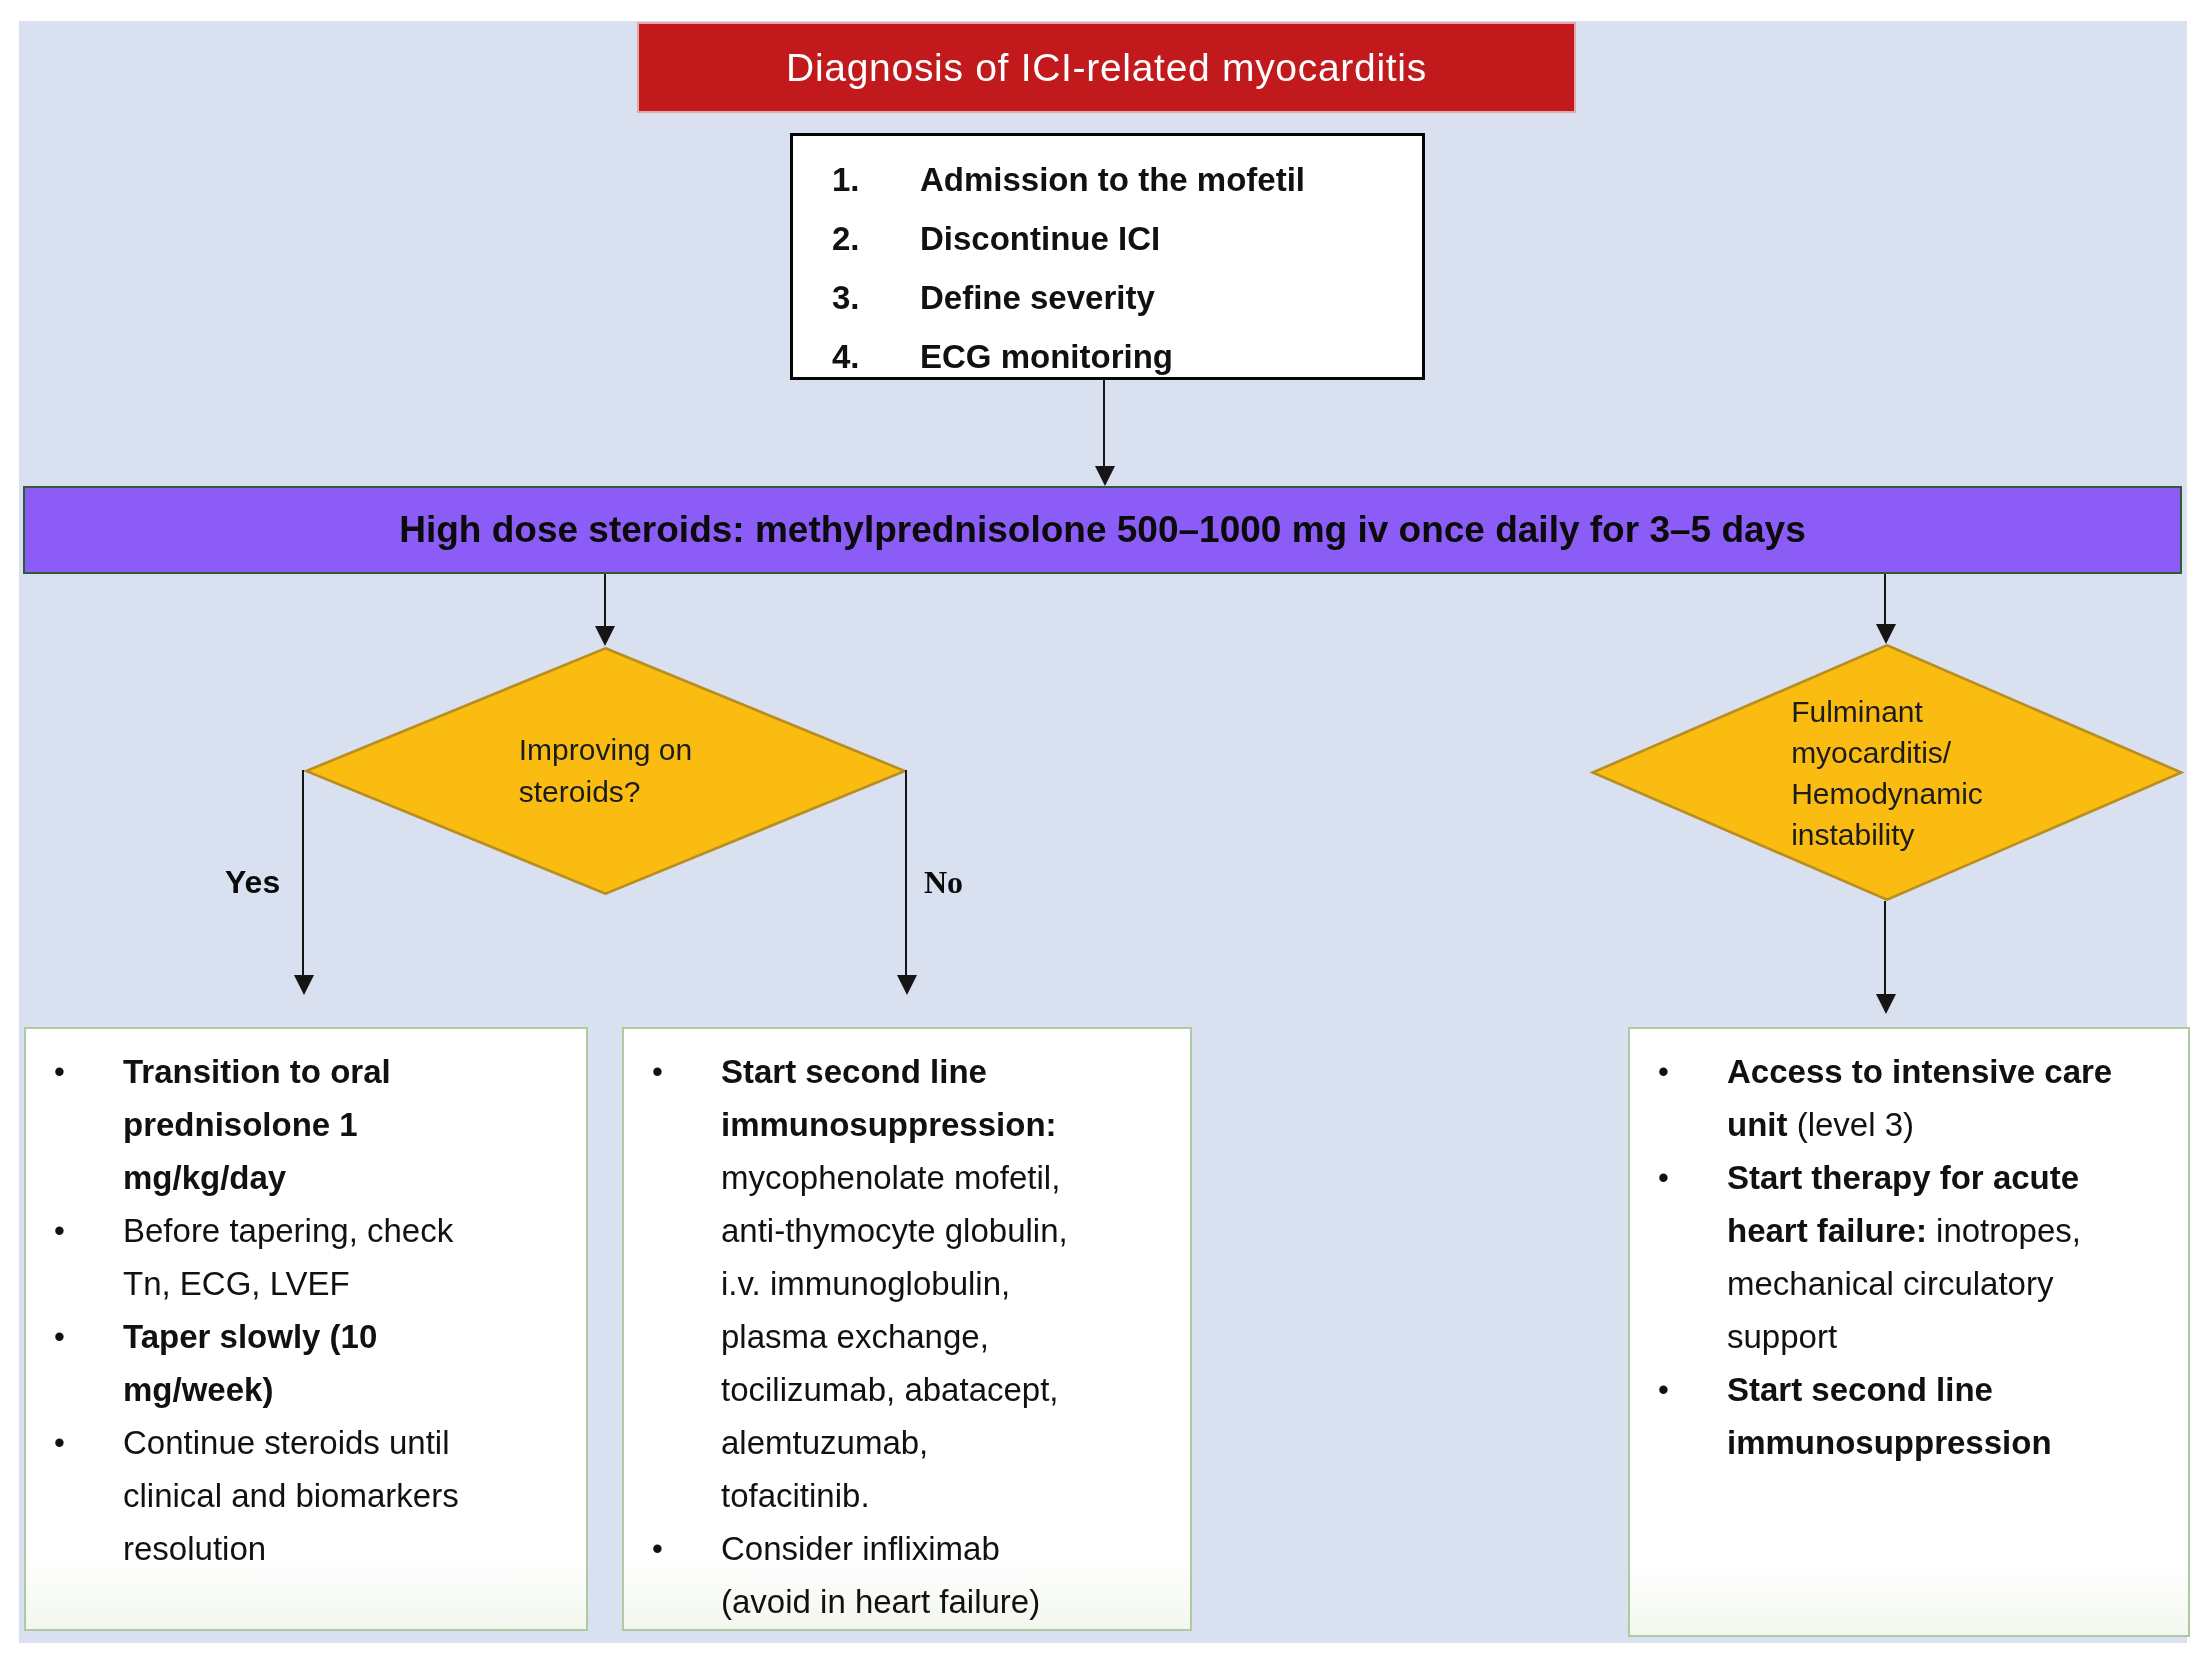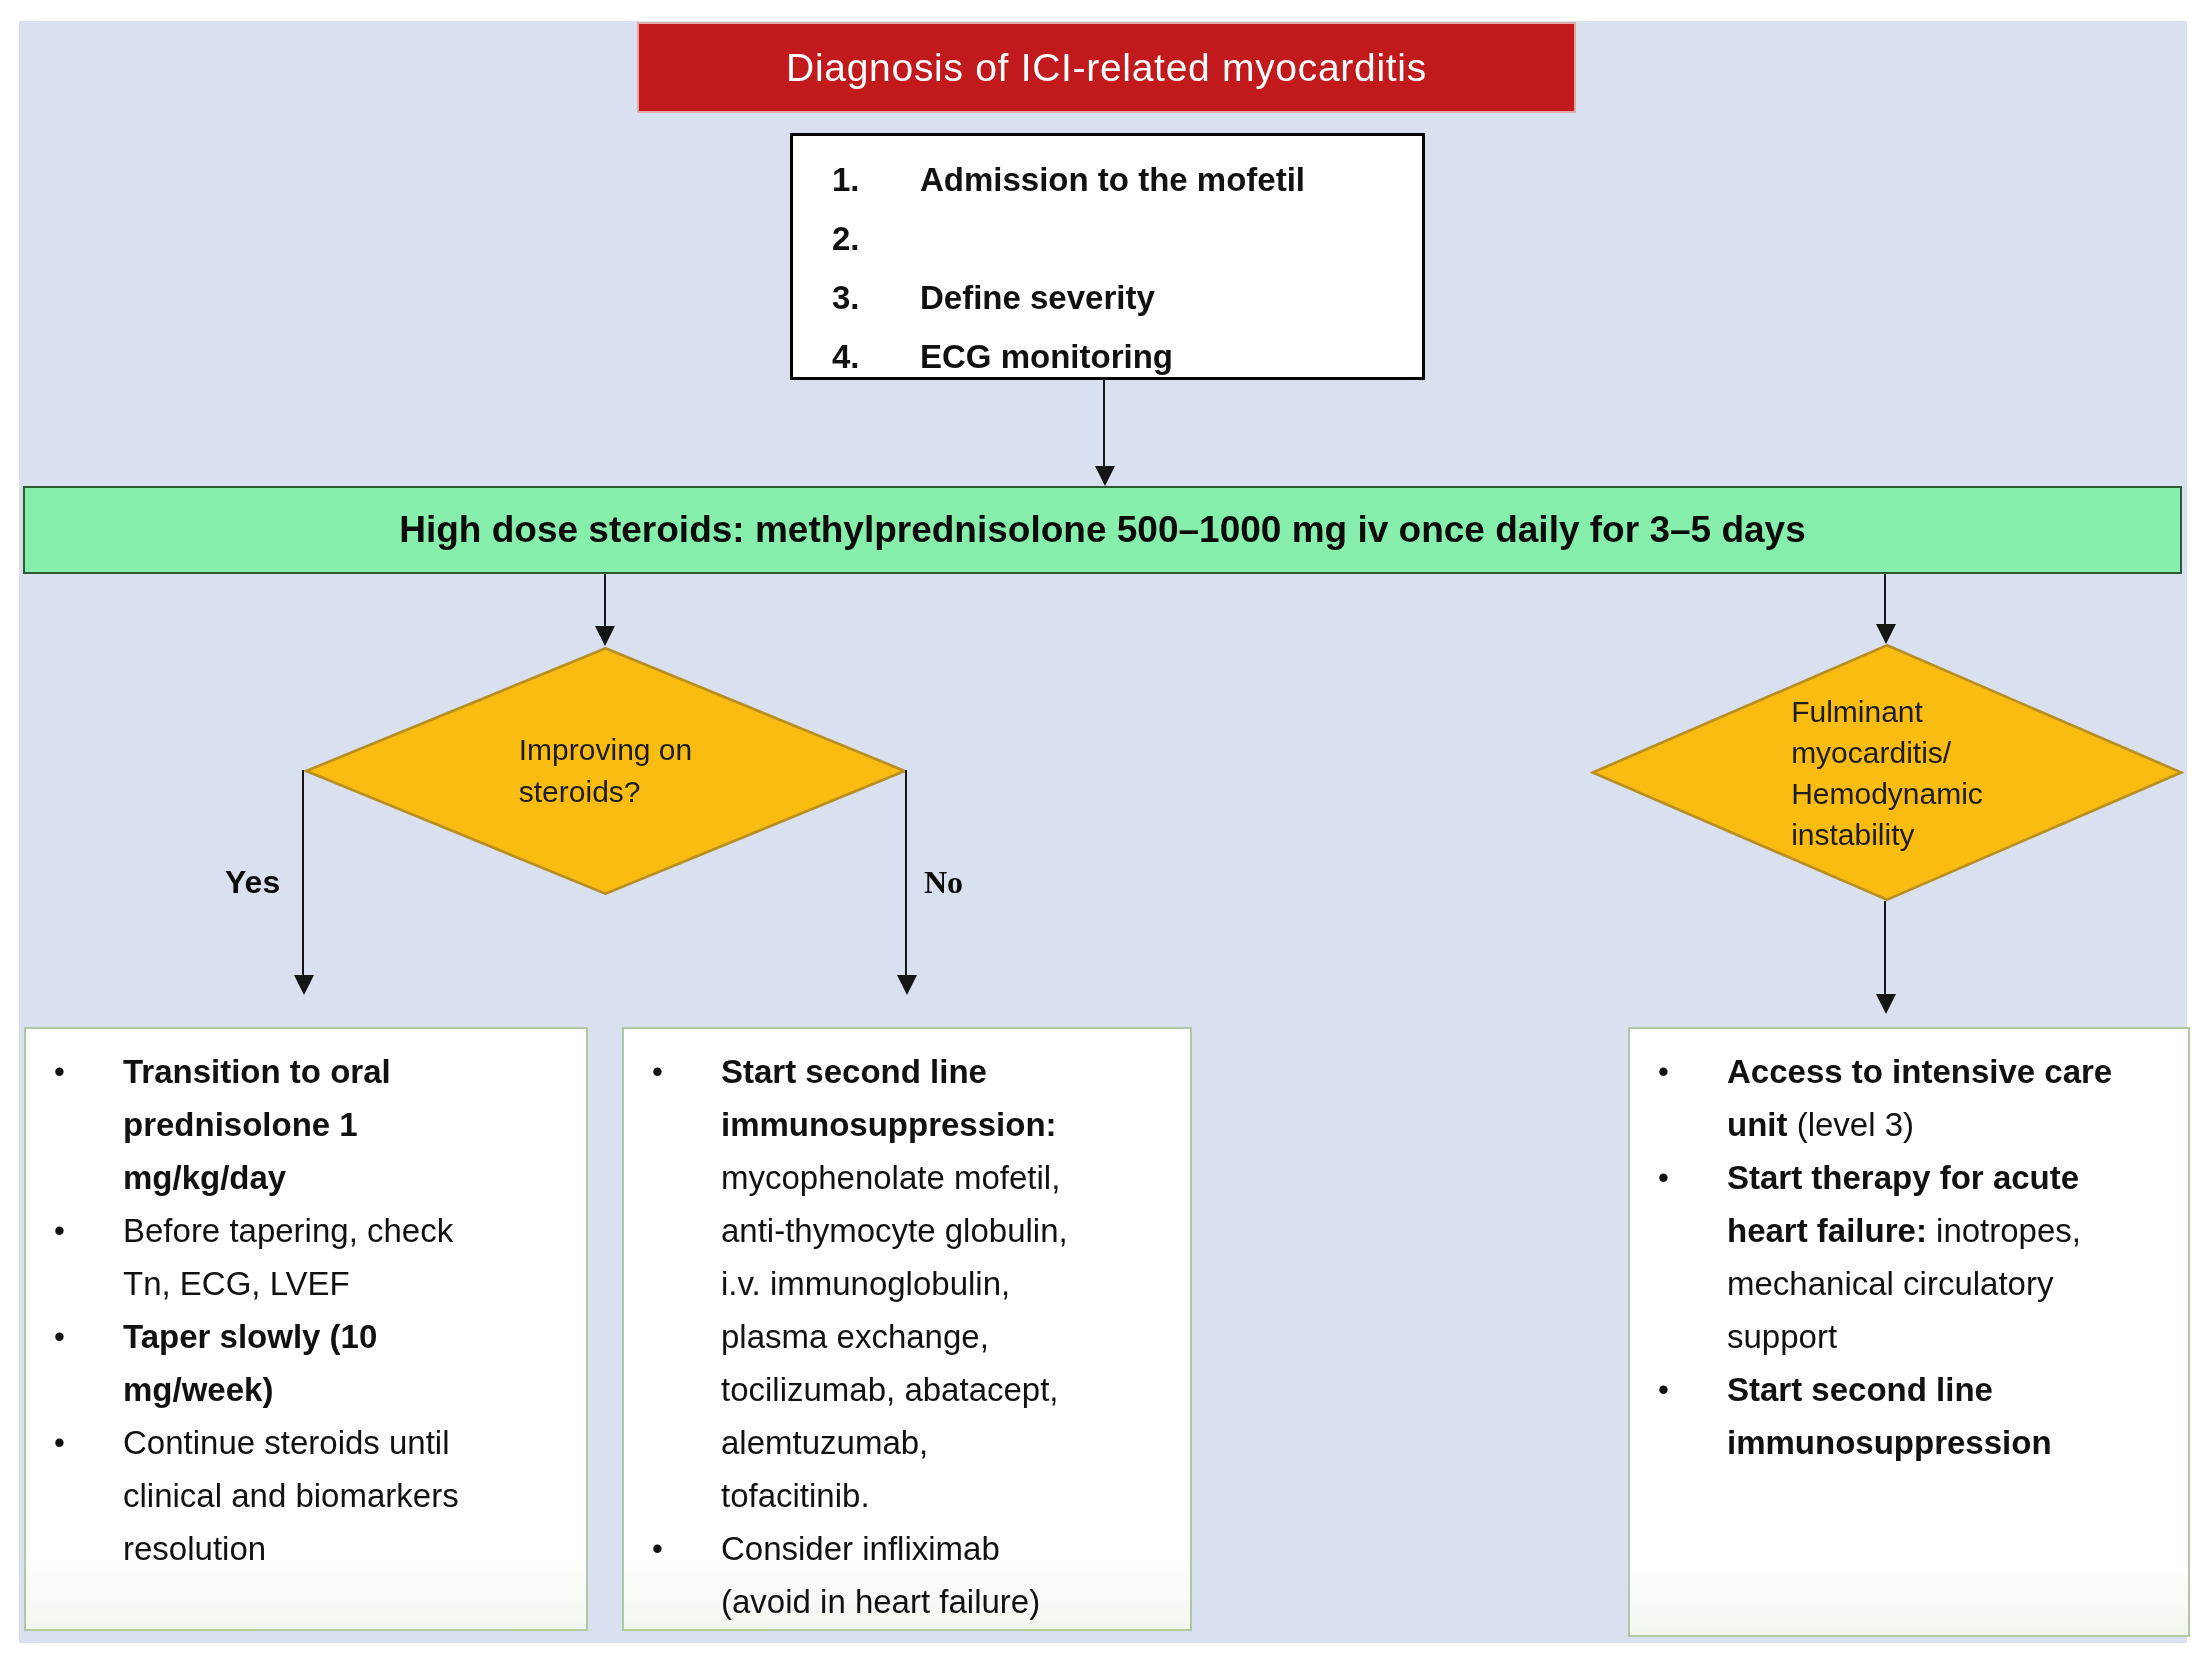--- a/index.html
+++ b/index.html
@@ -16,21 +16,21 @@
   
   .steps-box{position:absolute;left:790px;top:133px;width:635px;height:247px;
              background:#ffffff;border:3.3px solid #050505;box-sizing:border-box;
              padding-top:14.7px;}
   .step-row{display:flex;height:59px;align-items:center;font-size:33px;font-weight:700;}
   .step-num{flex:0 0 88px;padding-left:39px;box-sizing:content-box;}
   .step-label{flex:1;}
 
   
   .green-bar{position:absolute;left:23px;top:486px;width:2159px;height:88px;
-             background:#86efac;border:2.7px solid #2E5B33;box-sizing:border-box;
+             background:#8b5cf6;border:2.7px solid #2E5B33;box-sizing:border-box;
              display:flex;align-items:center;justify-content:center;}
   .green-bar span{font-size:37px;font-weight:700;color:#0b0b0b;}
 
   
   .vline{position:absolute;width:2px;background:#151515;}
   .ahead{position:absolute;width:0;height:0;border-left:10px solid transparent;
          border-right:10px solid transparent;border-top:20px solid #151515;}
 
   
   .diamond{position:absolute;}
@@ -60,20 +60,21 @@
     <span>Diagnosis of ICI-related myocarditis</span>
   </div>
 
   <div class="steps-box">
     <div class="step-row">
       <span class="step-num">1.</span>
       <span class="step-label">Admission to the mofetil</span>
     </div>
     <div class="step-row">
       <span class="step-num">2.</span>
+      <span class="step-label">Discontinue ICI</span>
     </div>
     <div class="step-row">
       <span class="step-num">3.</span>
       <span class="step-label">Define severity</span>
     </div>
     <div class="step-row">
       <span class="step-num">4.</span>
       <span class="step-label">ECG monitoring</span>
     </div>
   </div>

